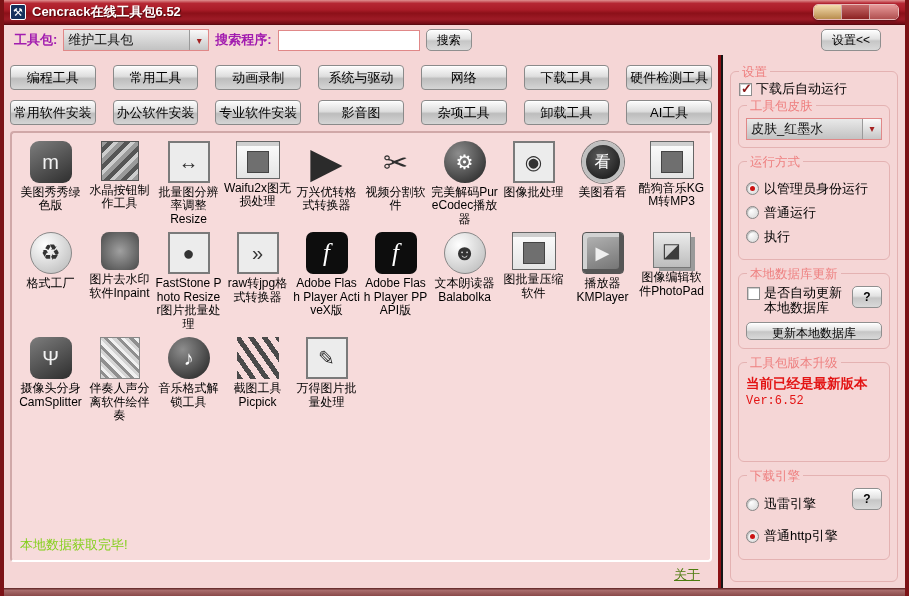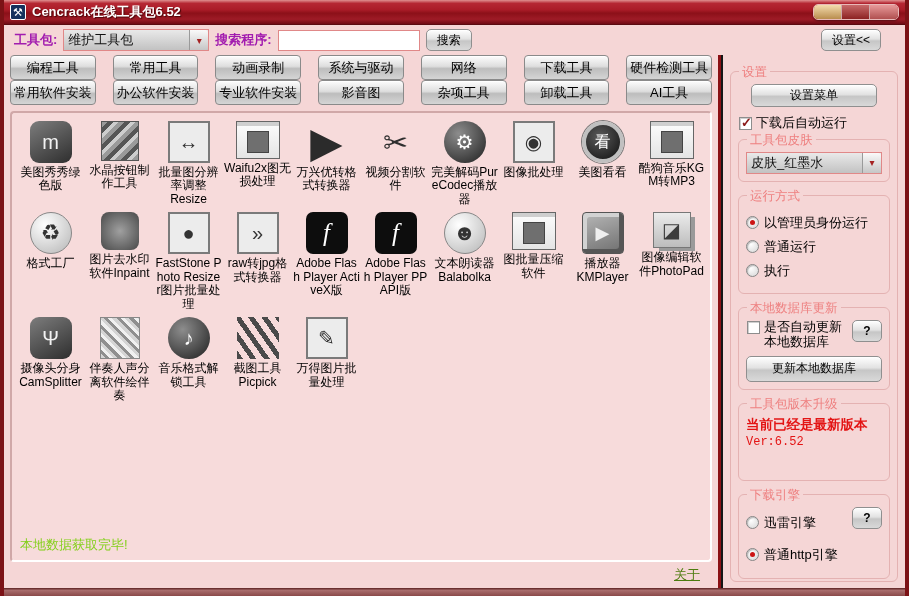--- a/index.html
+++ b/index.html
@@ -50,21 +50,21 @@
   .btn {
     background:linear-gradient(#ffffff,#e2e2e2 45%,#c6c6c6 55%,#d9d9d9);
     border:1px solid #8f8f8f; border-radius:5px; font-size:12px; color:#000;
     padding:2px 10px; height:22px; cursor:default; font-family:Liberation Sans, sans-serif;
     box-shadow:inset 0 1px 0 #fff;
   }
   .settings-toggle-btn { margin-left:auto; margin-right:14px; }
   
   .bodyrow { flex:1; display:flex; min-height:0; }
   .main { flex:1; display:flex; flex-direction:column; padding:0 6px; min-width:0; }
-  .tabrow { display:flex; gap:17px; margin-top:0;border-radius:7px; }
+  .tabrow { display:flex; gap:17px; margin-top:10px;border-radius:7px; }
   .tab-btn {
     flex:1; height:25px; font-size:13px; color:#000;
     background:linear-gradient(#fdfdfd,#dedede 45%,#bdbdbd 55%,#d5d5d5);
     border:1px solid #8a8a8a; border-radius:4px; box-shadow:inset 0 1px 0 #fff;
     white-space:nowrap; overflow:hidden;
   }
   .panel {
     flex:1; margin-top:6px; position:relative; border-radius:4px;
     border-top:2px solid #d0a8a8; border-left:2px solid #d0a8a8;
     border-bottom:2px solid #fff; border-right:2px solid #fff;
@@ -123,21 +123,21 @@
     background:radial-gradient(circle at 35% 30%,#ffffff,#d6d6d6); border:1px solid #868686;
     box-shadow:inset 1px 1px 1px #bbb; position:relative;
   }
   .radio.on::after {
     content:""; position:absolute; top:3px; left:3px; width:5px; height:5px; border-radius:50%; background:#cc1414;
   }
   .radio-label { font-size:13px; color:#000; }
   .db-row { display:flex; align-items:flex-start; }
   .db-row .check-label { width:88px; }
   .help-btn { width:30px; height:22px; margin-left:auto; font-weight:bold; }
-  .wide-btn { width:100%; height:26px; margin-top:6px; }
+  .wide-btn { width:100%; height:18px; margin-top:6px; }
   .group.version { flex:1; min-height:78px; }
   .version-status { color:#e31414; font-size:13.5px; font-weight:bold; }
   .version-num { color:#e31414; font-size:12px; font-family:"Liberation Mono",monospace; margin-top:1px; }
   .engine-opts { display:flex; flex-direction:column; }
   .engine-opts .radio-row { margin:7px 0; }
   
   .bottom-strip { flex:0 0 8px; background:linear-gradient(#5a2020,#a96d6d 30%,#8a4a4a); }
 </style>
 </head>
 <body>
@@ -301,21 +301,20 @@
         <a class="about-link">关于</a>
       </div>
     </div>
 
     <div class="divider"></div>
 
     <div class="sidebar">
       <div class="group outer">
         <span class="group-label">设置</span>
 
-        <button class="btn menu-btn">设置菜单</button>
 
         <div class="check-row">
           <span class="checkbox on"></span>
           <span class="check-label">下载后自动运行</span>
         </div>
 
         <div class="group sub">
           <span class="group-label">工具包皮肤</span>
           <div class="select">
             <span class="select-value">皮肤_红墨水</span>

